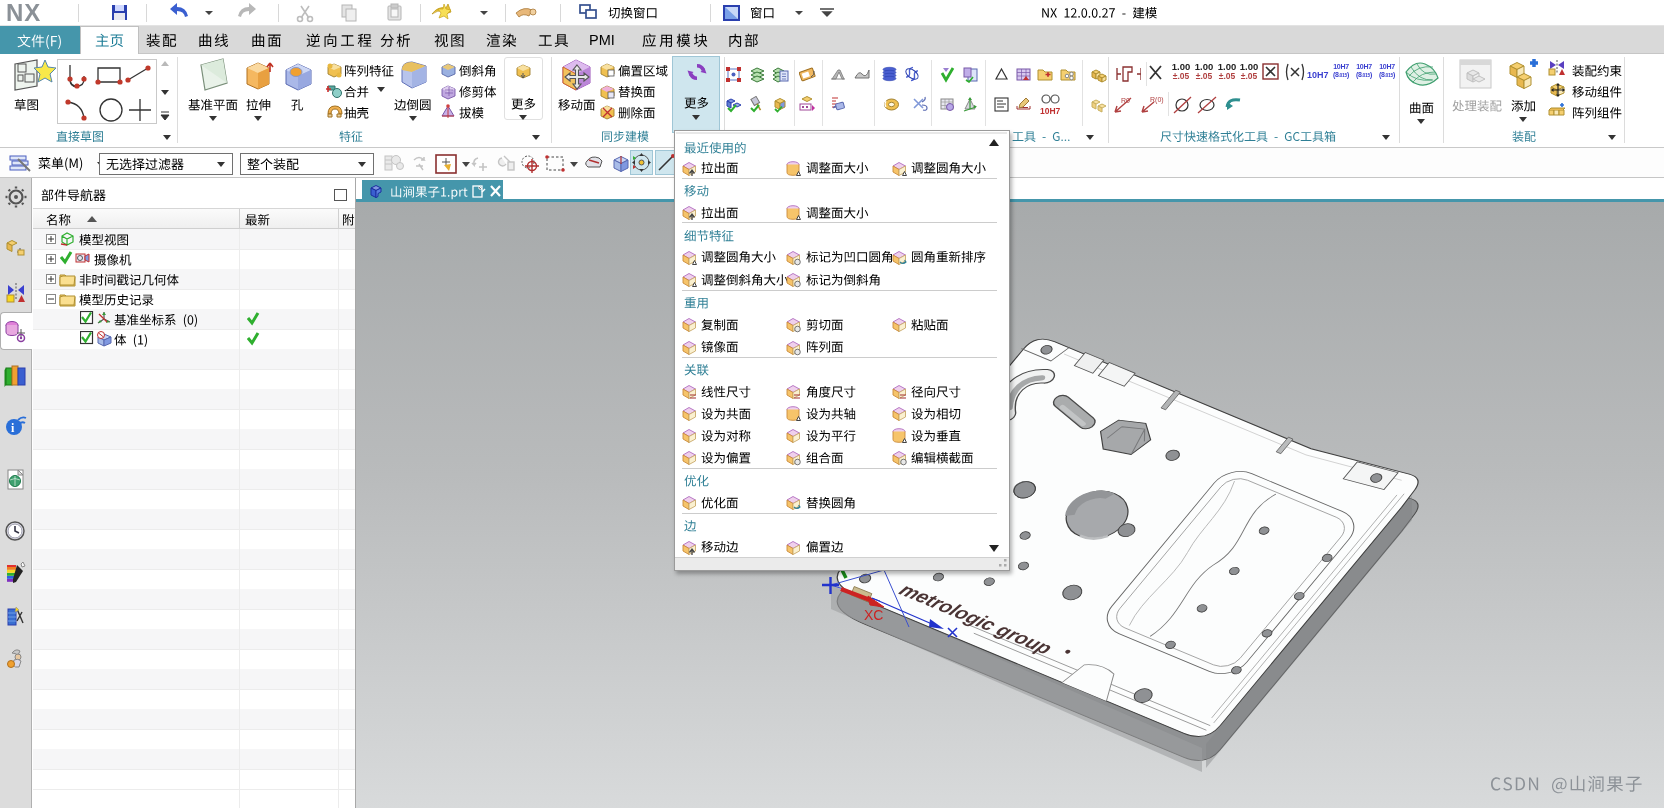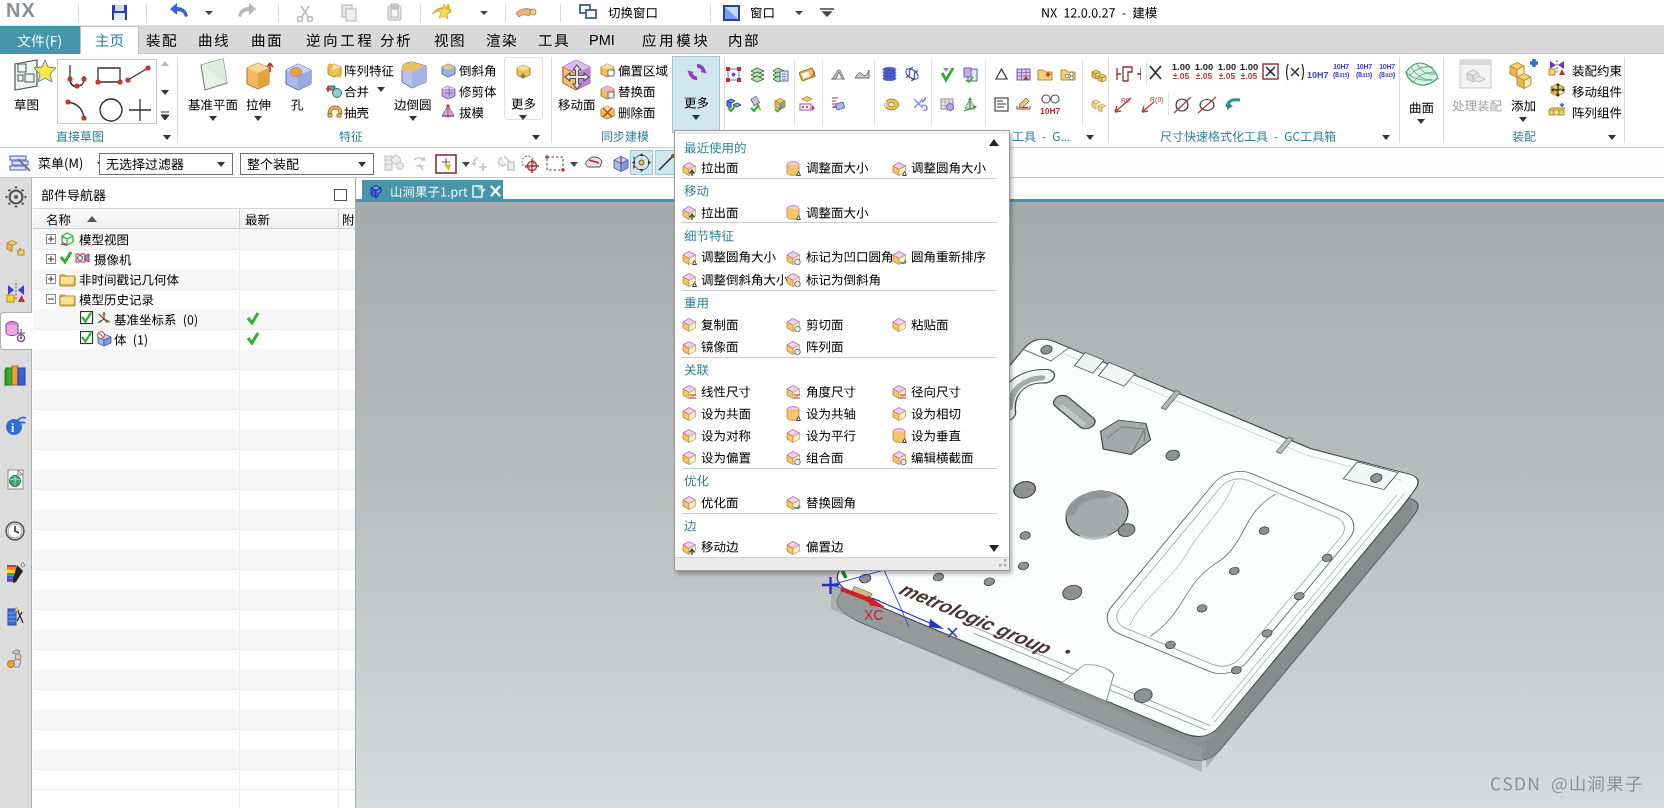--- a/index.html
+++ b/index.html
@@ -1,19 +1,19 @@
 <!DOCTYPE html>
 <html><head><meta charset="utf-8"><style>
 html,body{margin:0;padding:0;width:1664px;height:808px;overflow:hidden;
 font-family:"Liberation Sans",sans-serif;background:#fff;position:relative}
 *{box-sizing:border-box}
 .ab{position:absolute}
 </style></head><body>
 <div style="position:absolute;left:0px;top:0px;width:1664px;height:26px;background:#fff;border-bottom:1px solid #e3e3e3"></div>
-<div class="ab" style="left:6px;top:-1px;font-size:20px;font-weight:bold;color:#8b9197;letter-spacing:1px">NX</div>
+<div class="ab" style="left:6px;top:-1px;font-size:24px;font-weight:bold;color:#8b9197;letter-spacing:1px">NX</div>
 <svg style="position:absolute;left:0px;top:0px;" width="860" height="26">
     <g>
       <g transform="translate(112,5)">
         <rect x="0" y="0" width="15" height="15" fill="#2a3fae"></rect>
         <rect x="3" y="0" width="9" height="6" fill="#cfd8ff"></rect>
         <rect x="2" y="8" width="11" height="7" fill="#e8e8f0"></rect>
       </g>
       <path d="M188 16 q-2 -9 -11 -9 l0 -4 -7 6 7 6 0 -4 q7 0 8 6z" fill="#3a5fd0"></path>
       <path d="M205 11 l4 4 4 -4z" fill="#444"></path>
       <path d="M238 16 q2 -9 11 -9 l0 -4 7 6 -7 6 0 -4 q-7 0 -8 6z" fill="#b8b8b8"></path>

